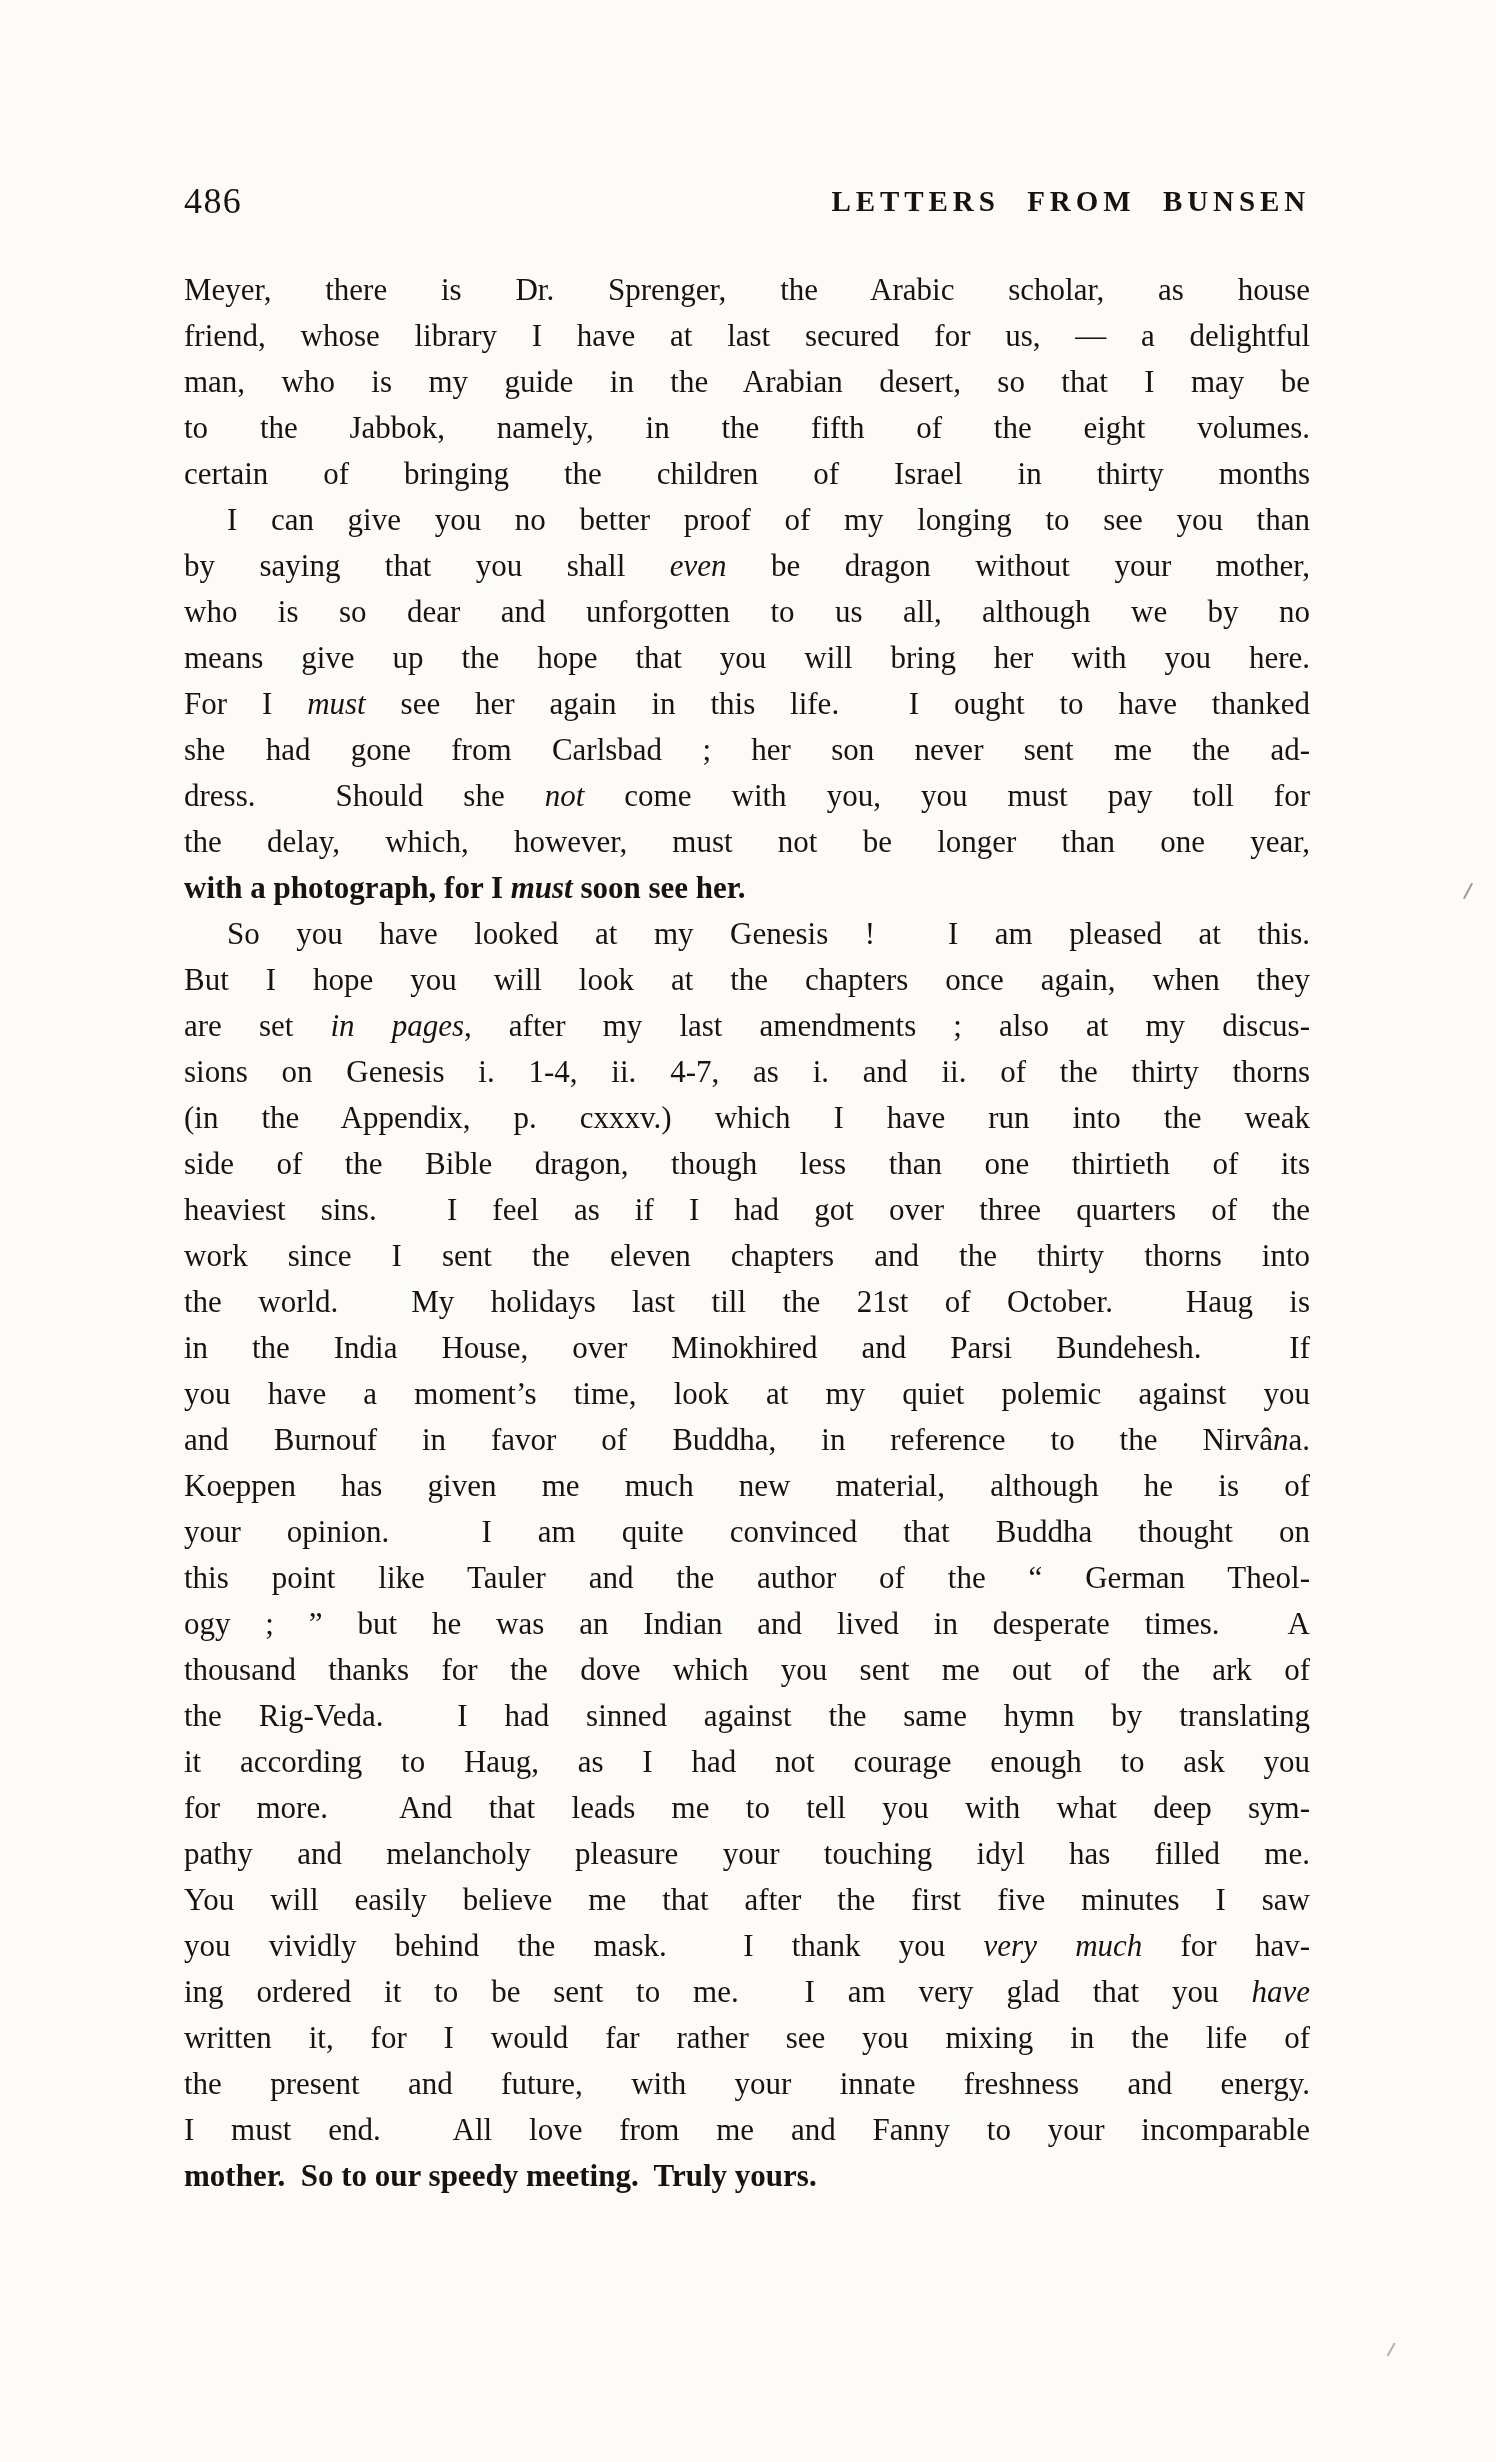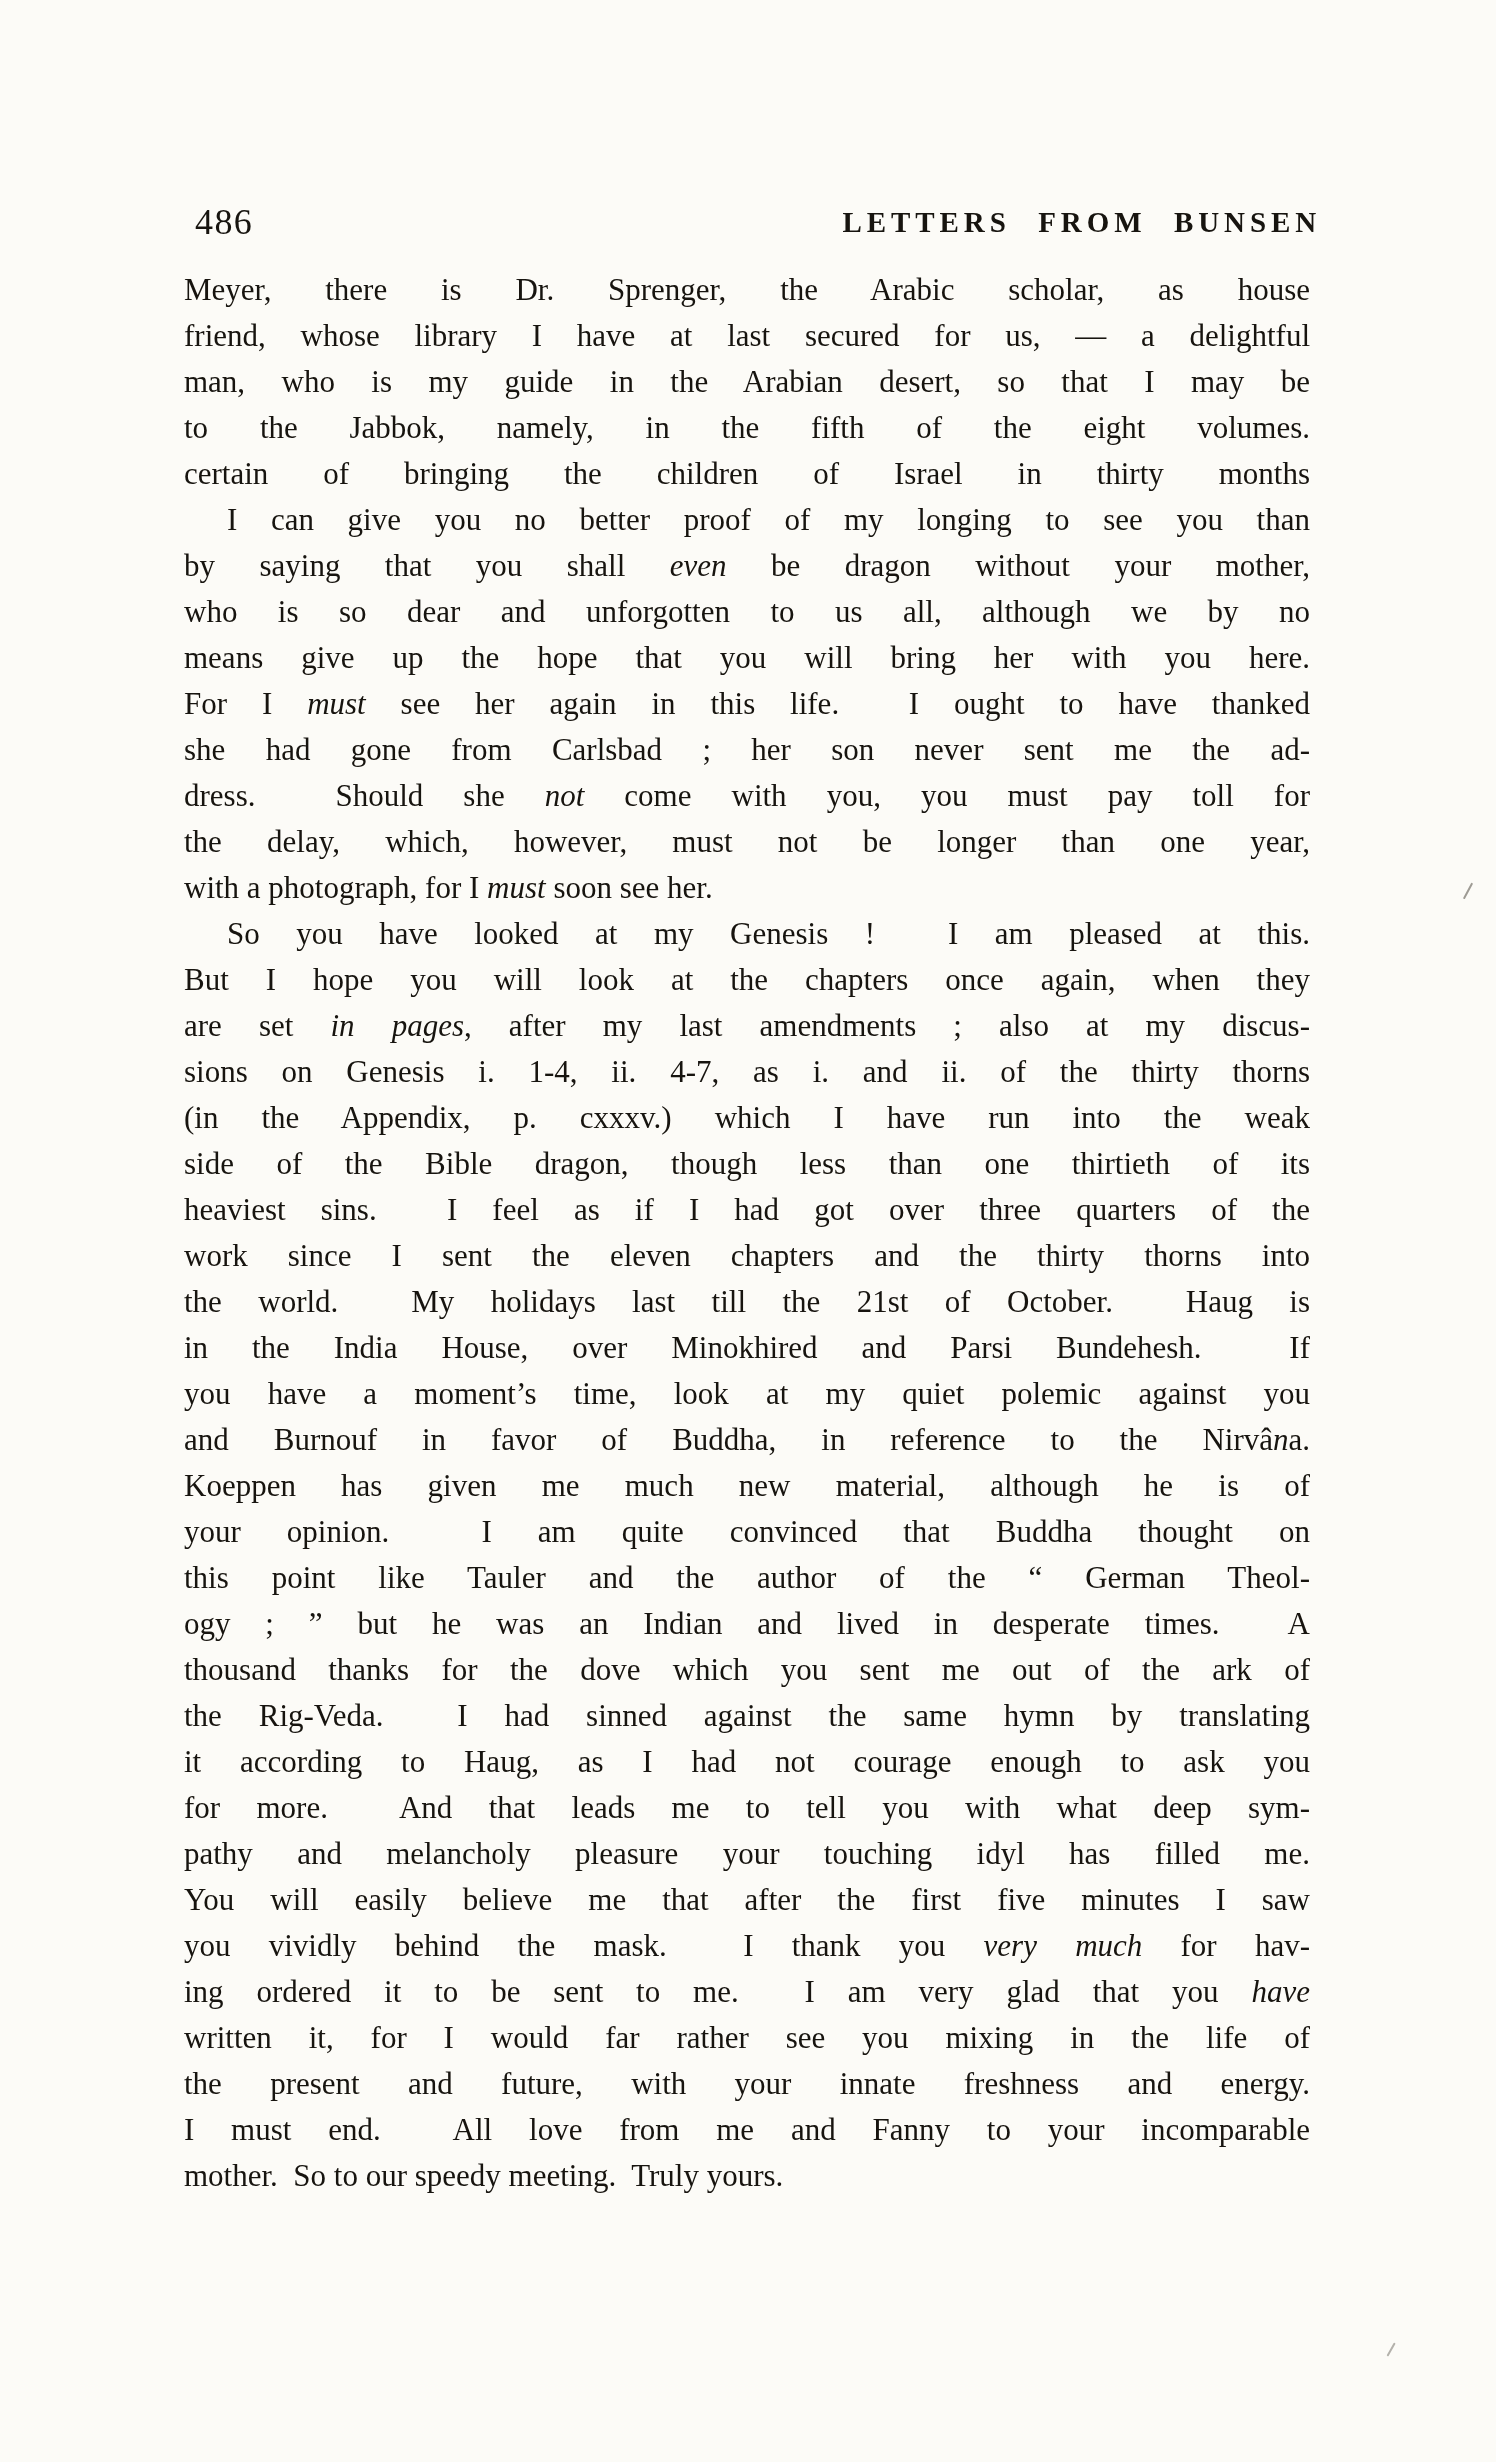--- a/index.html
+++ b/index.html
@@ -8,24 +8,23 @@
     height: 2462px;
     position: relative;
     background: #fcfbf7;
     font-family: "Liberation Serif", serif;
     color: #17140f;
     overflow: hidden;
   }
   .page-header {
     position: absolute;
     left: 184px;
-    top: 201px;
+    top: 180px;
     width: 1126px;
     height: 49px;
-    margin-left: 11px;
   }
   .page-number {
     position: absolute;
     left: 0;
     top: 0;
     font-size: 36px;
     line-height: 42px;
     letter-spacing: 1.4px;
   }
   .running-head {
@@ -45,21 +44,21 @@
     width: 1126px;
   }
   .line {
     height: 46px;
     line-height: 46px;
     font-size: 31px;
     overflow: hidden;
     box-sizing: border-box;
   }
   .line.j { text-align: justify; text-align-last: justify; }
-  .line.l { text-align: left; text-align-last: left; }
+  .line.l { text-align: left; text-align-last: left; font-weight: bold; }
   .line.ind { padding-left: 43px; }
   .it { font-style: italic; }
   .rm { font-style: normal; }
   .scan-artifact {
     position: absolute;
     background: #6b675f;
     border-radius: 1.4px;
     opacity: 0.65;
   }
   #artifact-1 {

